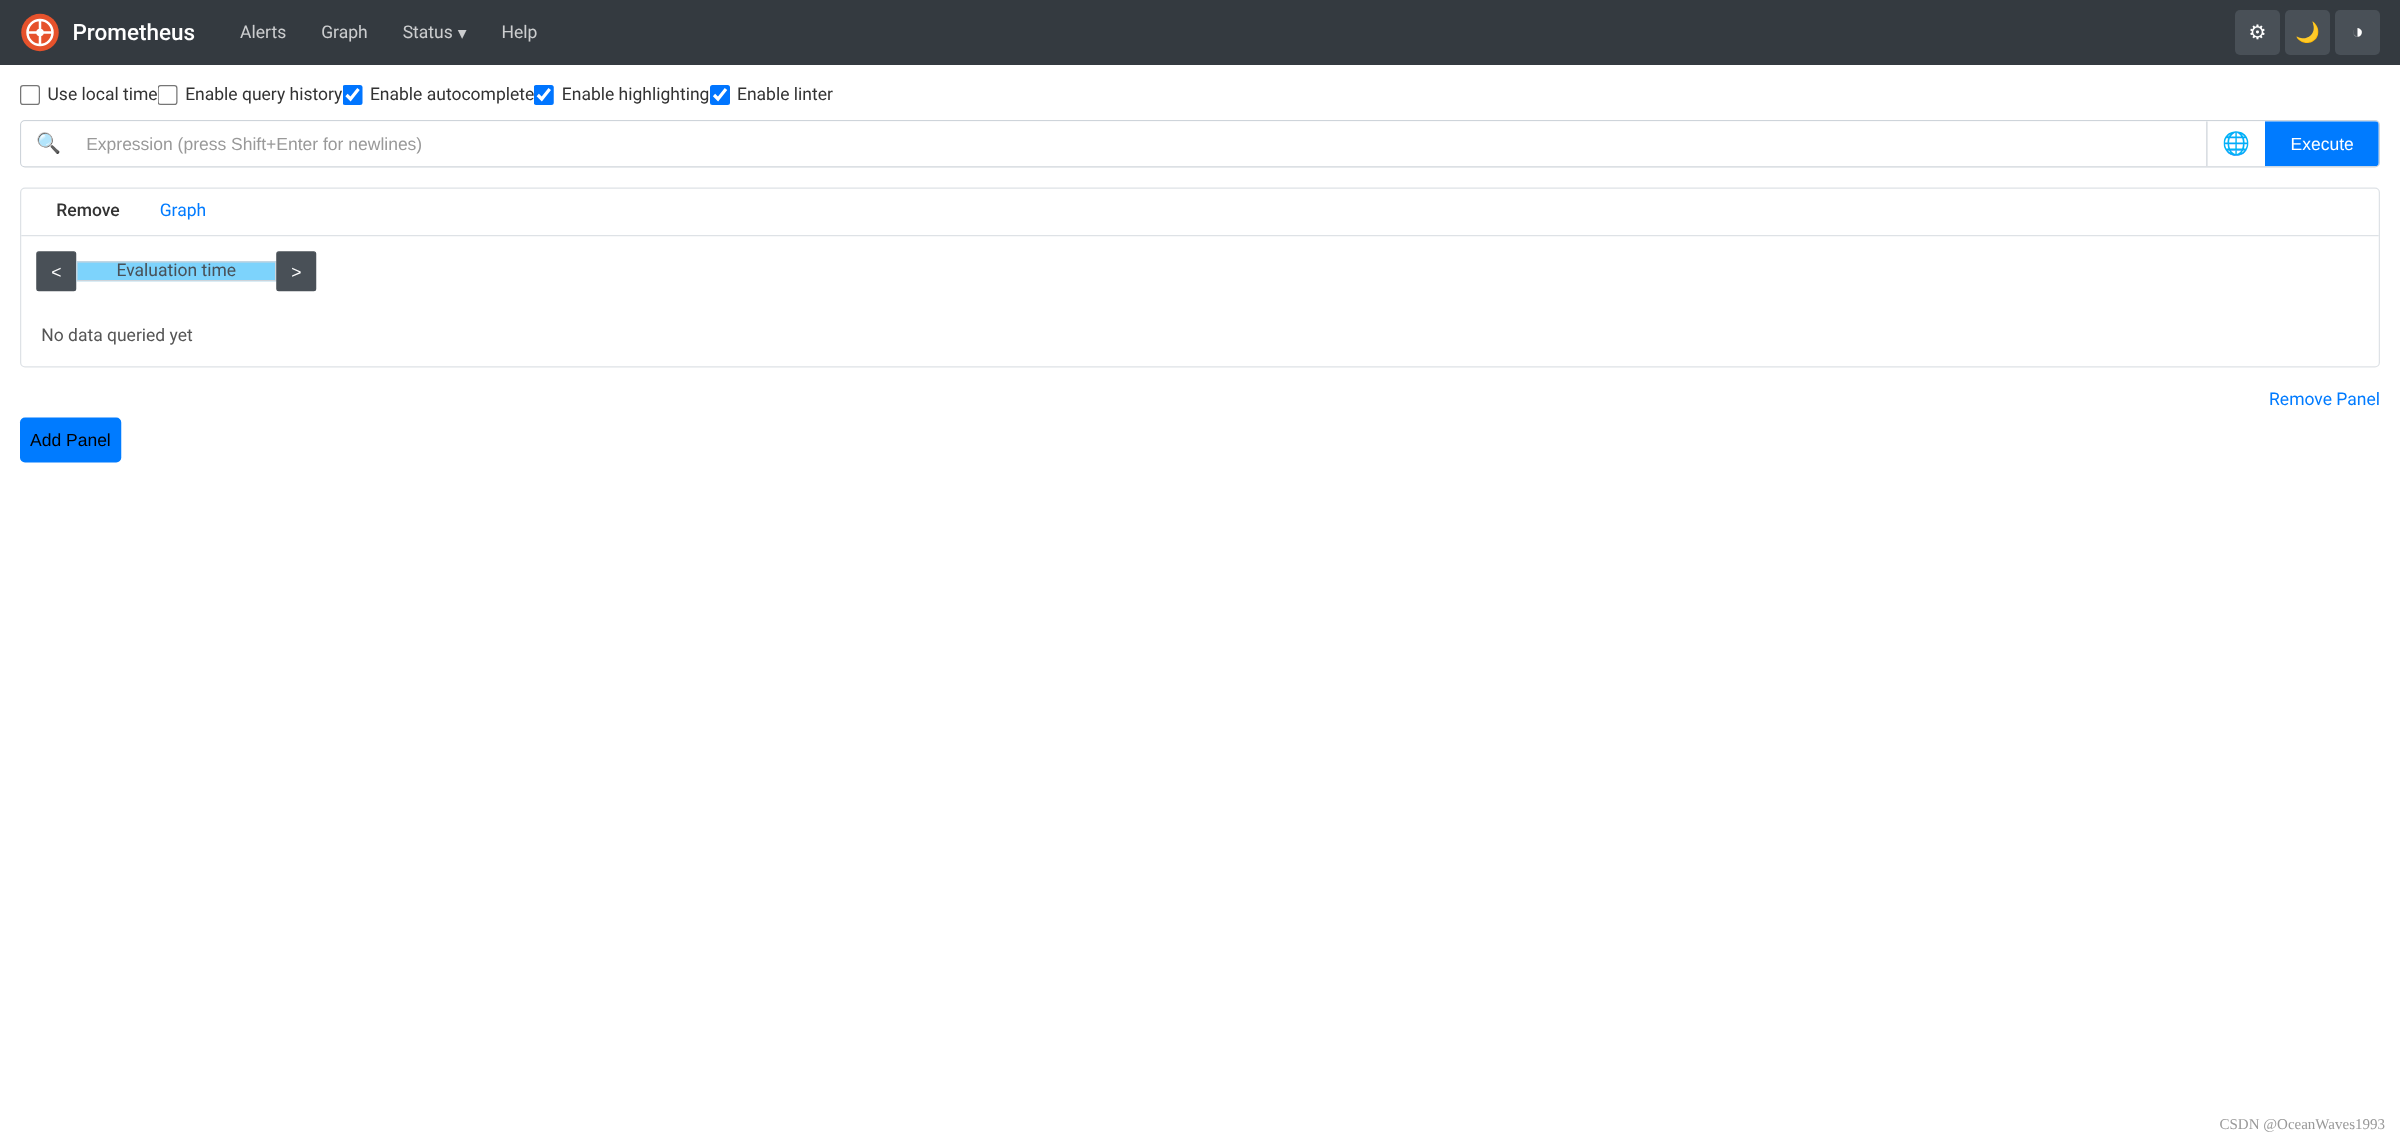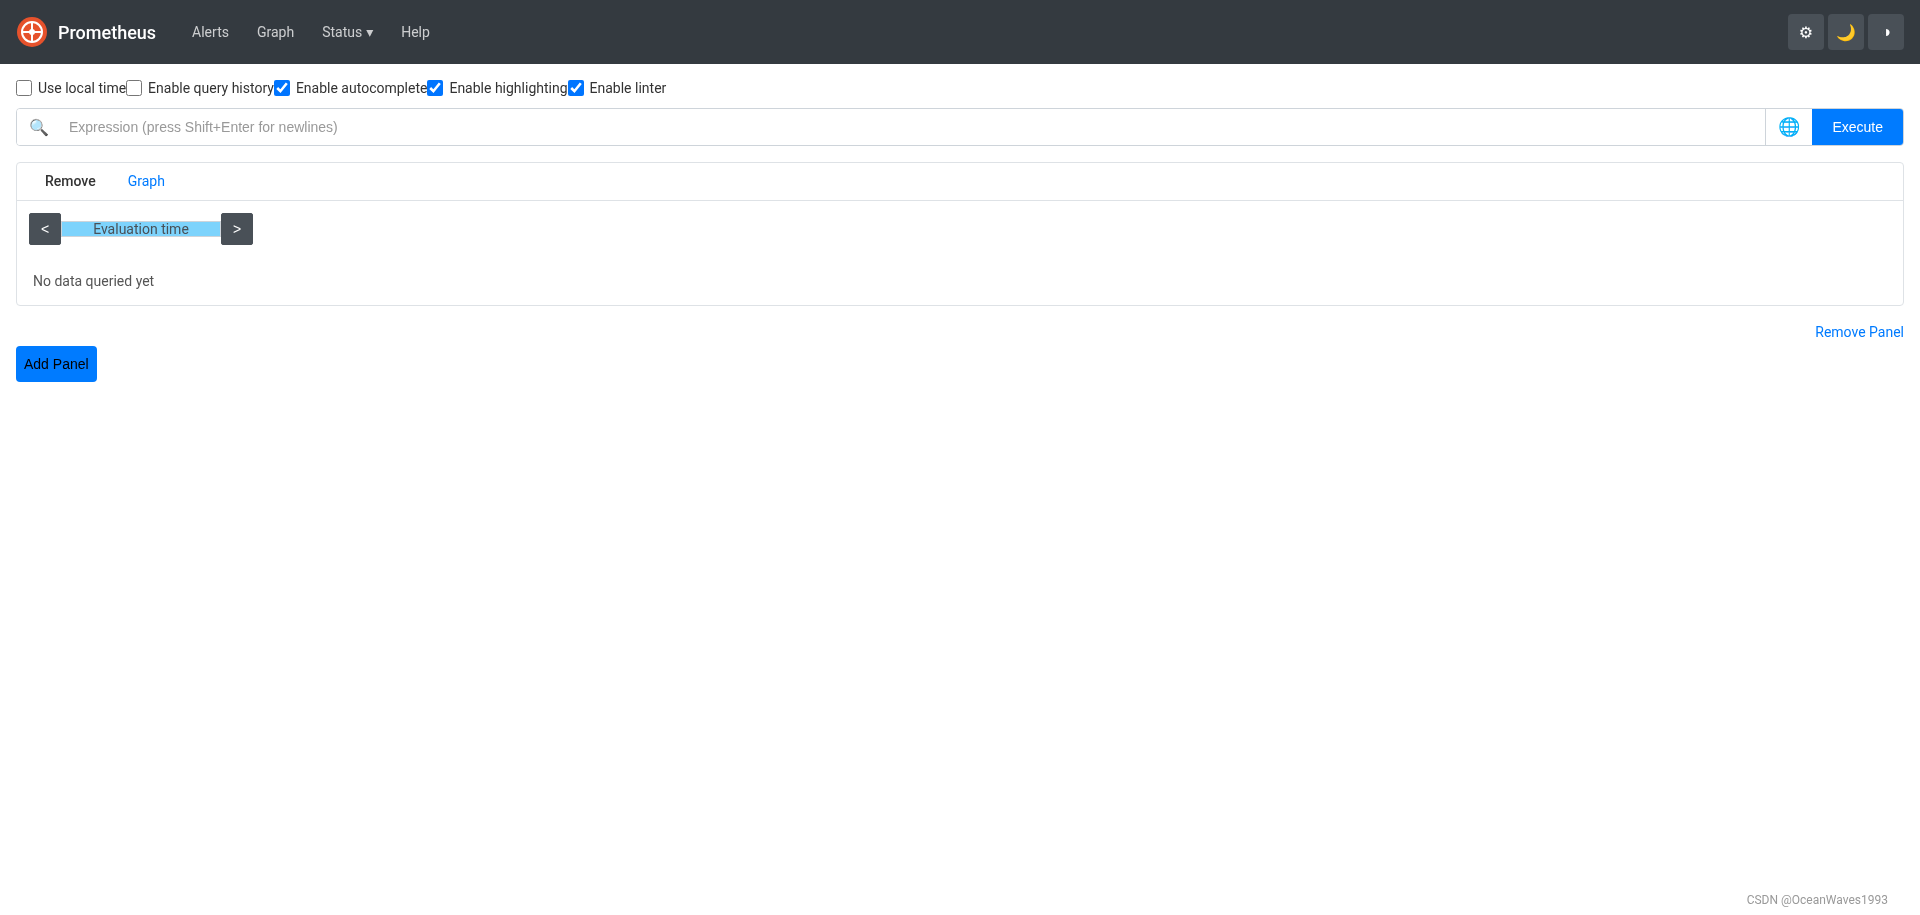--- a/index.html
+++ b/index.html
@@ -5,21 +5,21 @@
     * { box-sizing: border-box; margin: 0; padding: 0; }
     body { font-family: -apple-system, BlinkMacSystemFont, "Segoe UI", Roboto, sans-serif; font-size: 14px; background: #f5f5f5; color: #333; }
 
     
     .navbar {
       background: #343a40;
       color: #fff;
       display: flex;
       align-items: center;
       padding: 0 16px;
-      height: 64px;
+      height: 52px;
     }
     .navbar-brand {
       display: flex;
       align-items: center;
       gap: 10px;
       margin-right: 24px;
     }
     .navbar-logo {
       width: 32px;
       height: 32px;
@@ -238,23 +238,24 @@
       font-size: 14px;
       font-weight: 500;
       border-radius: 4px;
       cursor: pointer;
     }
 
     
     .footer {
       position: fixed;
       bottom: 8px;
-      right: 32px;
+      right: 12px;
       font-size: 12px;
       color: #999;
+      font-family: Liberation Serif, serif;
     }
   </style>
 </head>
 <body>
 
 <nav class="navbar">
   <div class="navbar-brand">
     <svg class="navbar-logo" viewBox="0 0 32 32" xmlns="http://www.w3.org/2000/svg">
       <circle cx="16" cy="16" r="15" fill="#e6522c"></circle>
       <circle cx="16" cy="16" r="10" fill="none" stroke="#fff" stroke-width="2"></circle>

